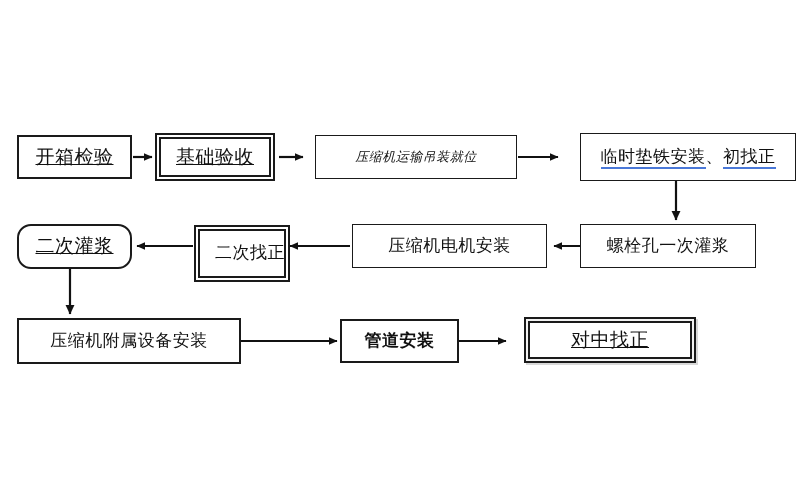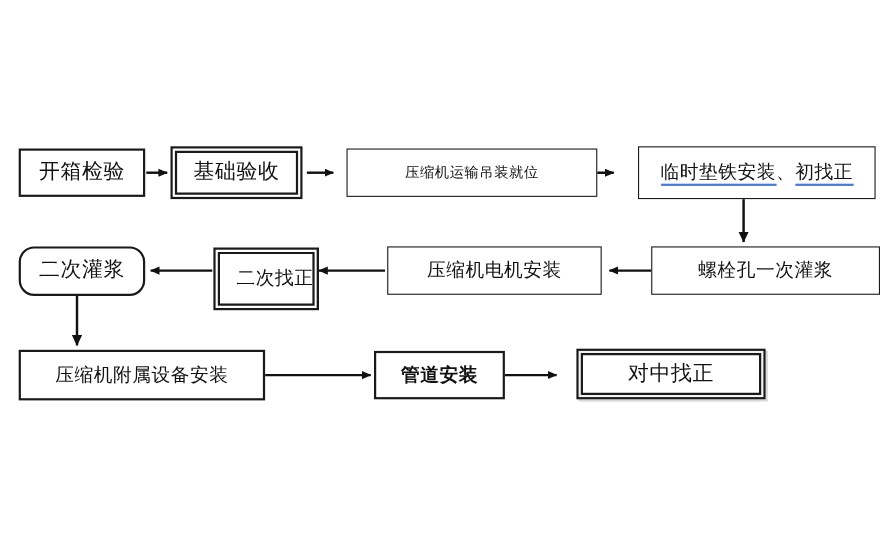--- a/index.html
+++ b/index.html
@@ -46,21 +46,21 @@
   }
   .node.framed.soft {
     box-shadow: inset 0 0 0 2px #f2f2f2, inset 0 0 0 4px #1a1a1a,
                 2px 2px 0 0 #d8d8d8;
   }
   .node-label {
     display: inline-block;
     white-space: nowrap;
     letter-spacing: 0.5px;
   }
-  .sz-lg  { font-size: 19px; }
+  .sz-lg  { font-size: 19px; text-decoration: underline; }
   .sz-md  { font-size: 17px; }
   .sz-sm  { font-size: 13px; }
   
   .ul-blue {
     border-bottom: 2px solid #4a78d8;
     padding-bottom: 1px;
   }
   .plain-seg { border-bottom: none; }
 </style>
 </head>
@@ -98,31 +98,31 @@
   </svg>
 
   <div class="node" style="left:17px; top:135px; width:115px; height:44px;">
     <span class="node-label sz-lg">开箱检验</span>
   </div>
 
   <div class="node framed" style="left:155px; top:133px; width:120px; height:48px;">
     <span class="node-label sz-lg">基础验收</span>
   </div>
 
-  <div class="node" style="left:315px; top:135px; width:228px; height:44px; border-width:1.6px;">
+  <div class="node" style="left:315px; top:135px; width:202px; height:44px; border-width:1.6px;font-style:italic;">
     <span class="node-label sz-sm">压缩机运输吊装就位</span>
   </div>
 
   <div class="node" style="left:580px; top:133px; width:216px; height:48px; border-width:1.6px;">
     <span class="node-label sz-md">
       <span class="ul-blue">临时垫铁安装</span><span class="plain-seg">、</span><span class="ul-blue">初找正</span>
     </span>
   </div>
 
-  <div class="node" style="left:592px; top:224px; width:208px; height:44px; border-width:1.6px;">
+  <div class="node" style="left:580px; top:224px; width:176px; height:44px; border-width:1.6px;">
     <span class="node-label sz-md">螺栓孔一次灌浆</span>
   </div>
 
   <div class="node" style="left:352px; top:224px; width:195px; height:44px; border-width:1.6px;">
     <span class="node-label sz-md">压缩机电机安装</span>
   </div>
 
   <div class="node framed" style="left:194px; top:225px; width:96px; height:57px;padding-left:16px;">
     <span class="node-label sz-md">二次找正</span>
   </div>

